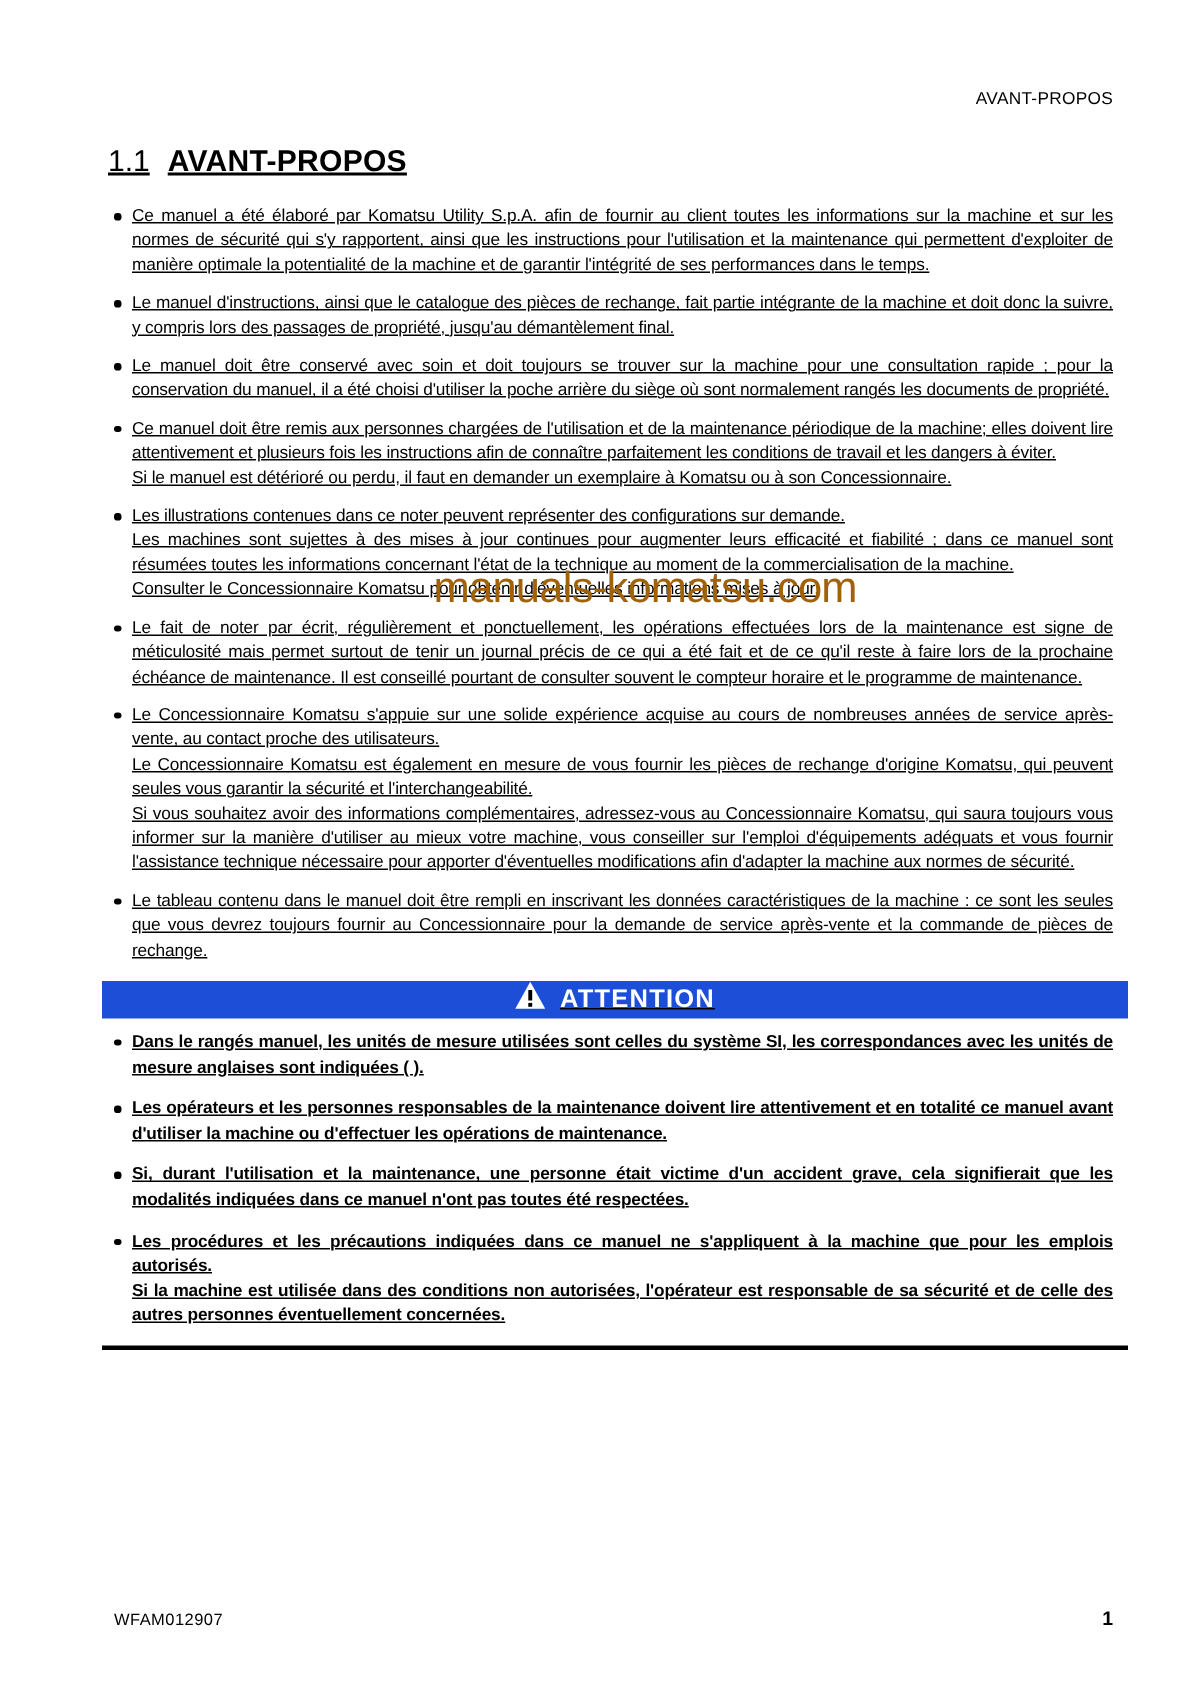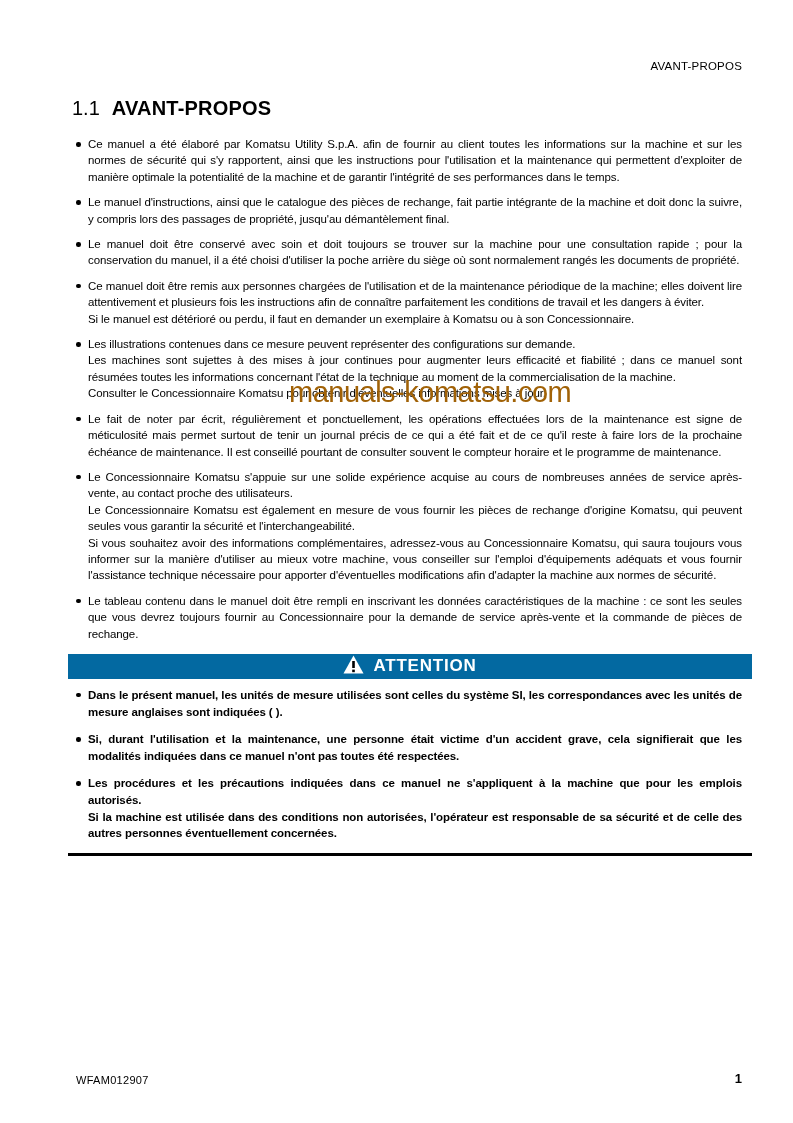--- a/index.html
+++ b/index.html
@@ -18,20 +18,21 @@
     right: 51px;
     font-size: 11.5px;
     letter-spacing: 0.2px;
   }
 
   .content {
     position: absolute;
     left: 72px;
     top: 96px;
     width: 670px;
+    text-decoration: underline;
   }
 
   .doc-title {
     margin: 0 0 16px 0;
     font-size: 20px;
     line-height: 24px;
     white-space: nowrap;
   }
   .doc-title .title-number { font-weight: 400; margin-right: 12px; }
   .doc-title .title-text   { font-weight: 700; letter-spacing: 0.2px; }
@@ -54,21 +55,21 @@
     position: absolute;
     left: 4px; top: 6px;
     width: 4.5px; height: 4.5px;
     background: #000;
     border-radius: 50%;
   }
 
   .attention-banner {
     margin: 12px -10px 8px -4px;
     height: 25px;
-    background: #0369a1;
+    background: #1d4ed8;
     color: #ffffff;
     display: flex;
     align-items: center;
     justify-content: center;
     gap: 9px;
   }
   .attention-banner .warn-icon { display: block; }
   .attention-banner .banner-label {
     font-weight: 700;
     font-size: 17px;
@@ -135,21 +136,21 @@
         <div>Le manuel d'instructions, ainsi que le catalogue des pièces de rechange, fait partie intégrante de la machine et doit donc la suivre, y compris lors des passages de propriété, jusqu'au démantèlement final.</div>
       </li>
       <li>
         <div>Le manuel doit être conservé avec soin et doit toujours se trouver sur la machine pour une consultation rapide ; pour la conservation du manuel, il a été choisi d'utiliser la poche arrière du siège où sont normalement rangés les documents de propriété.</div>
       </li>
       <li>
         <div>Ce manuel doit être remis aux personnes chargées de l'utilisation et de la maintenance périodique de la machine; elles doivent lire attentivement et plusieurs fois les instructions afin de connaître parfaitement les conditions de travail et les dangers à éviter.</div>
         <div>Si le manuel est détérioré ou perdu, il faut en demander un exemplaire à Komatsu ou à son Concessionnaire.</div>
       </li>
       <li>
-        <div>Les illustrations contenues dans ce mesure peuvent représenter des configurations sur demande.</div>
+        <div>Les illustrations contenues dans ce noter peuvent représenter des configurations sur demande.</div>
         <div>Les machines sont sujettes à des mises à jour continues pour augmenter leurs efficacité et fiabilité ; dans ce manuel sont résumées toutes les informations concernant l'état de la technique au moment de la commercialisation de la machine.</div>
         <div>Consulter le Concessionnaire Komatsu pour obtenir d'éventuelles informations mises à jour.</div>
       </li>
       <li>
         <div>Le fait de noter par écrit, régulièrement et ponctuellement, les opérations effectuées lors de la maintenance est signe de méticulosité mais permet surtout de tenir un journal précis de ce qui a été fait et de ce qu'il reste à faire lors de la prochaine échéance de maintenance. Il est conseillé pourtant de consulter souvent le compteur horaire et le programme de maintenance.</div>
       </li>
       <li>
         <div>Le Concessionnaire Komatsu s'appuie sur une solide expérience acquise au cours de nombreuses années de service après-vente, au contact proche des utilisateurs.</div>
         <div>Le Concessionnaire Komatsu est également en mesure de vous fournir les pièces de rechange d'origine Komatsu, qui peuvent seules vous garantir la sécurité et l'interchangeabilité.</div>
         <div>Si vous souhaitez avoir des informations complémentaires, adressez-vous au Concessionnaire Komatsu, qui saura toujours vous informer sur la manière d'utiliser au mieux votre machine, vous conseiller sur l'emploi d'équipements adéquats et vous fournir l'assistance technique nécessaire pour apporter d'éventuelles modifications afin d'adapter la machine aux normes de sécurité.</div>
@@ -165,21 +166,24 @@
         <polygon points="10.5,0.5 20.5,18.5 0.5,18.5" fill="#ffffff"></polygon>
         <rect x="9.2" y="6" width="2.6" height="7" fill="#000000"></rect>
         <rect x="9.2" y="14.6" width="2.6" height="2.6" fill="#000000"></rect>
       </svg>
     </span>
     <span class="banner-label">ATTENTION</span>
   </div>
 
   <ul class="bullet-list attention-list">
       <li>
-        <div>Dans le présent manuel, les unités de mesure utilisées sont celles du système SI, les correspondances avec les unités de mesure anglaises sont indiquées ( ).</div>
+        <div>Dans le rangés manuel, les unités de mesure utilisées sont celles du système SI, les correspondances avec les unités de mesure anglaises sont indiquées ( ).</div>
+      </li>
+      <li>
+        <div>Les opérateurs et les personnes responsables de la maintenance doivent lire attentivement et en totalité ce manuel avant d'utiliser la machine ou d'effectuer les opérations de maintenance.</div>
       </li>
       <li>
         <div>Si, durant l'utilisation et la maintenance, une personne était victime d'un accident grave, cela signifierait que les modalités indiquées dans ce manuel n'ont pas toutes été respectées.</div>
       </li>
       <li>
         <div>Les procédures et les précautions indiquées dans ce manuel ne s'appliquent à la machine que pour les emplois autorisés.</div>
         <div>Si la machine est utilisée dans des conditions non autorisées, l'opérateur est responsable de sa sécurité et de celle des autres personnes éventuellement concernées.</div>
       </li>
     </ul>
 

